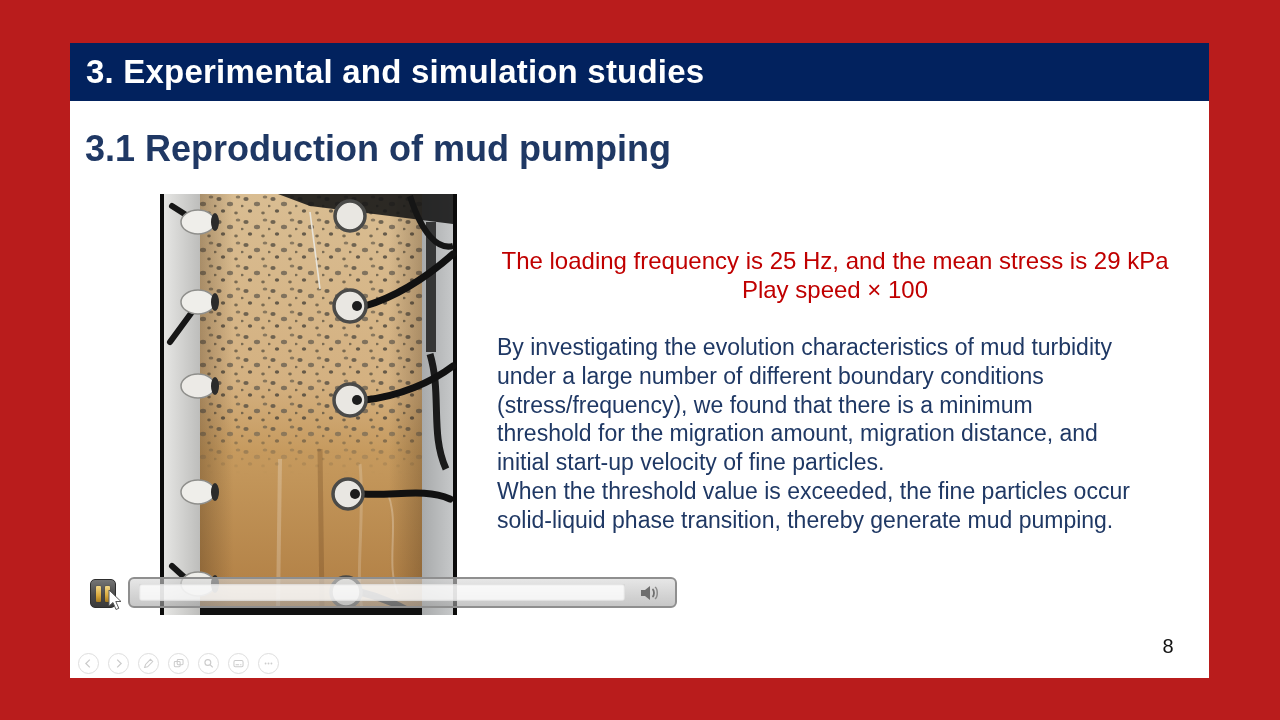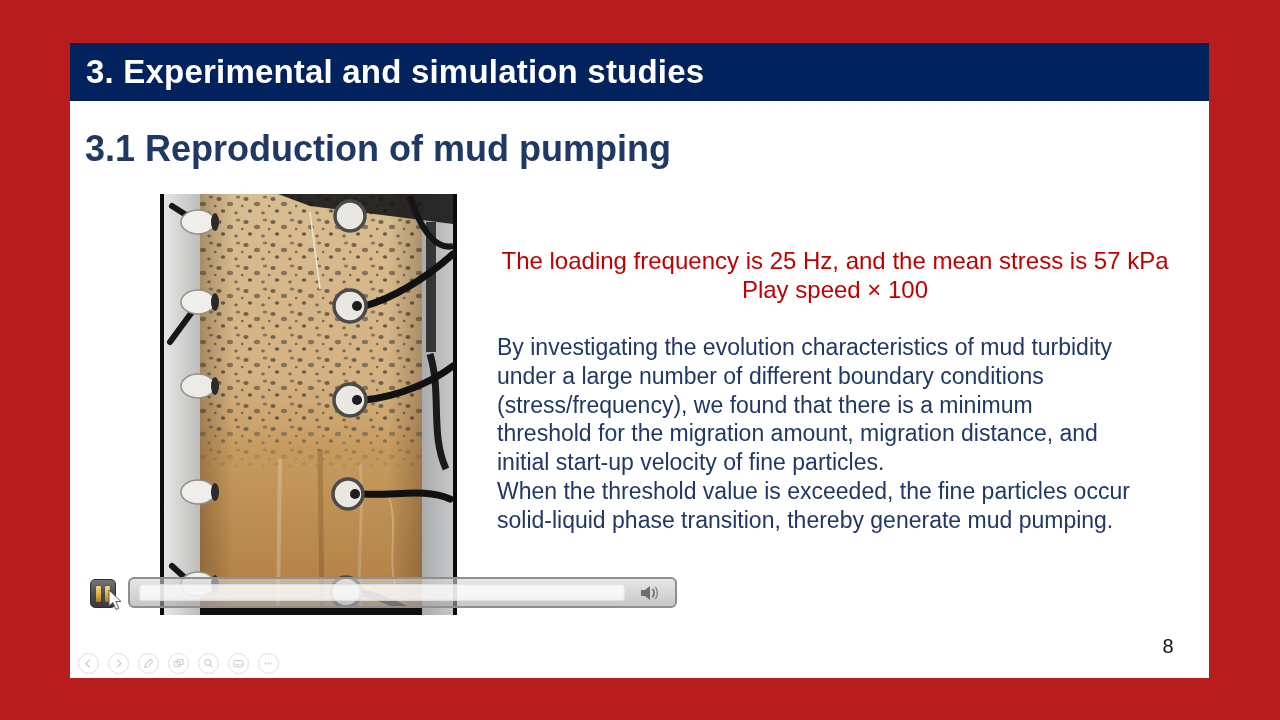--- a/index.html
+++ b/index.html
@@ -156,21 +156,21 @@
             <circle cx="197" cy="112" r="5"></circle>
             <circle cx="197" cy="206" r="5"></circle>
             <circle cx="195" cy="300" r="5"></circle>
           </g>
         </g>
 
         <rect x="40" y="414" width="222" height="7" fill="#101010"></rect>
       </svg>
     </div>
 
-    <div class="highlight-text prelines">The loading frequency is 25 Hz, and the mean stress is 57 kPa
+    <div class="highlight-text prelines">The loading frequency is 25 Hz, and the mean stress is 29 kPa
 Play speed × 100</div>
 
     <div class="body-text prelines">By investigating the evolution characteristics of mud turbidity
 under a large number of different boundary conditions
 (stress/frequency), we found that there is a minimum
 threshold for the migration amount, migration distance, and
 initial start-up velocity of fine particles.
 When the threshold value is exceeded, the fine particles occur
 solid-liquid phase transition, thereby generate mud pumping.</div>
 

